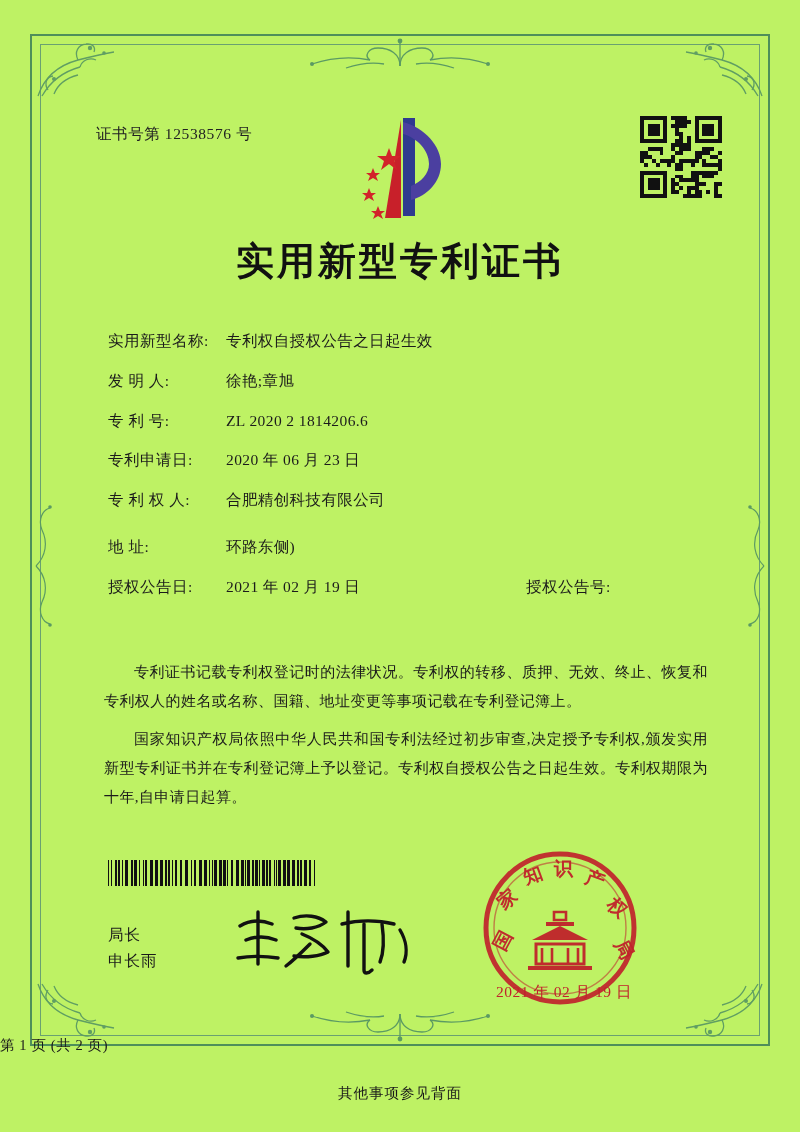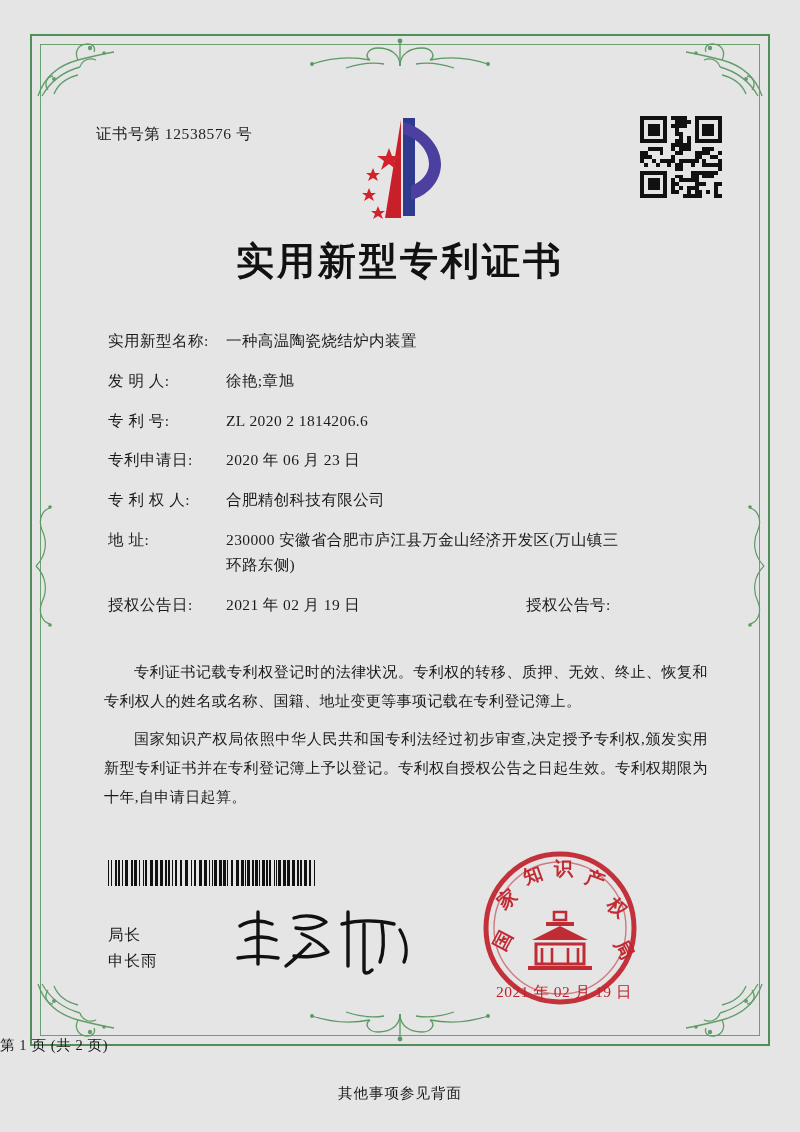--- a/index.html
+++ b/index.html
@@ -11,21 +11,21 @@
     width: 800px;
     height: 1132px;
     font-family: "Liberation Serif", "DejaVu Serif", serif;
     color: #1a1a1a;
     position: relative;
     overflow: hidden;
   }
   .page {
     position: absolute;
     inset: 0;
-    background: #e5e5e5;
+    background: #bef264;
   }
 
   
   .border-outer {
     position: absolute;
     left: 30px;
     top: 34px;
     right: 30px;
     bottom: 86px;
     border: 2px solid #4f8f5a;
@@ -851,21 +851,21 @@
       <i></i>
       <i></i>
     </div>
 
   <div class="title">实用新型专利证书</div>
 
   <div class="fields">
 
     <div class="row">
       <div class="label">实用新型名称:</div>
-      <div class="value">一种高温陶瓷烧结炉内装置</div>
+      <div class="value">专利权自授权公告之日起生效</div>
     </div>
 
     <div class="row">
       <div class="label spread">发 明 人:</div>
       <div class="value">徐艳;章旭</div>
     </div>
 
     <div class="row">
       <div class="label spread">专 利 号:</div>
       <div class="value mono-ish">ZL 2020 2 1814206.6</div>
@@ -877,21 +877,20 @@
     </div>
 
     <div class="row">
       <div class="label spread">专 利 权 人:</div>
       <div class="value">合肥精创科技有限公司</div>
     </div>
 
     <div class="row">
       <div class="label spread">地 址:</div>
       <div class="value">
-        <span>230000 安徽省合肥市庐江县万金山经济开发区(万山镇三</span>
         <span class="cont">环路东侧)</span>
       </div>
     </div>
 
     <div class="row two">
       <div class="label">授权公告日:</div>
       <div class="value value-left">2021 年 02 月 19 日</div>
       <div class="label2">授权公告号:</div>
     </div>
 

